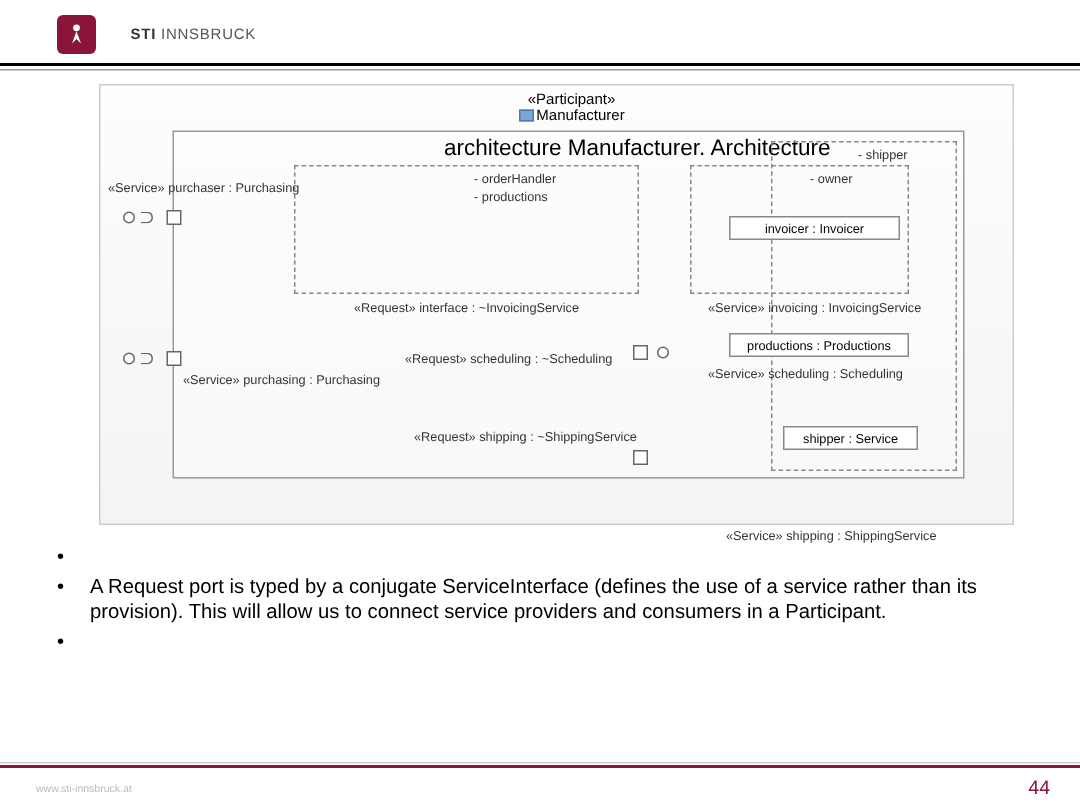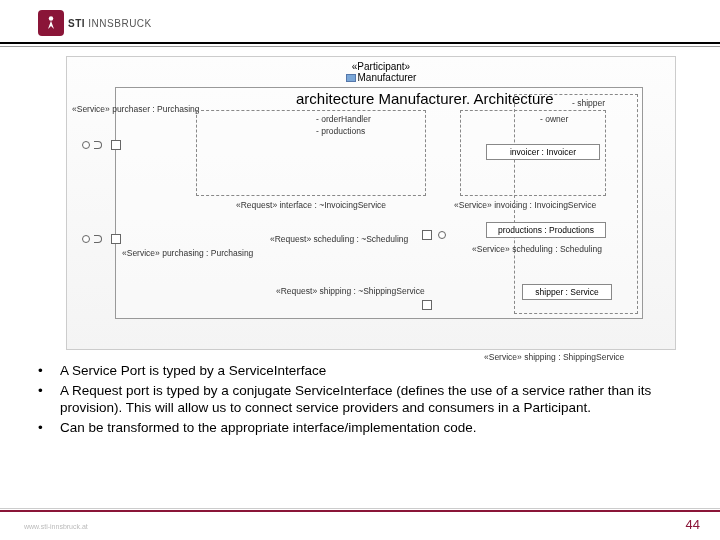--- a/index.html
+++ b/index.html
@@ -1,20 +1,20 @@
 <!DOCTYPE html>
 <html><head>
 <meta charset="utf-8">
 <style>
   * { box-sizing: border-box; margin: 0; padding: 0; }
   body { width: 720px; height: 540px; font-family: Arial, sans-serif; background: #fff; position: relative; }
   .slide { width: 720px; height: 540px; position: relative; }
   .header { display: flex; justify-content: space-between; align-items: center; padding: 10px 28px 6px 38px; }
   .title { font-size: 19px; font-weight: bold; color: #000; }
-  .logo-wrap { display: flex; align-items: center; gap: 4px; }
+  .logo-wrap { display: flex; align-items: center; gap: 23px; }
   .logo-sq { width: 26px; height: 26px; background: #8a1538; border-radius: 4px; display: flex; align-items: center; justify-content: center; }
   .logo-sq svg { width: 18px; height: 18px; }
   .logo-text { font-size: 10px; letter-spacing: 0.5px; color: #555; }
   .logo-text b { color: #333; font-weight: bold; }
   .hr1 { border: none; border-top: 2px solid #000; margin: 0 0 2px 0; }
   .hr2 { border: none; border-top: 1px solid #999; }
   .diagram { position: absolute; left: 66px; top: 56px; width: 610px; height: 294px; background: linear-gradient(#fdfdfd,#f4f4f4); border: 1px solid #ccc; }
   .diagram .lbl { position: absolute; font-size: 8.5px; color: #333; white-space: nowrap; }
   .participant-header { position: absolute; left: 254px; top: 4px; width: 120px; text-align: center; font-size: 10px; }
   .participant-header .stereo { display: block; }
@@ -56,36 +56,36 @@
     <div class="participant-header">
       <span class="stereo">«Participant»</span>
       <span class="ico"></span><span>Manufacturer</span>
     </div>
     <div class="participant-body">
       <div class="arch-lbl">architecture   Manufacturer. Architecture</div>
 
       <div class="dashbox" style="left:398px; top:6px; width:124px; height:220px;"></div>
       <div class="lbl" style="left:456px; top:10px;">- shipper</div>
 
-      <div class="lbl" style="left:-44px; top:16px;text-align:center;">«Service» purchaser : Purchasing</div>
+      <div class="lbl" style="left:-44px; top:32px;text-align:center;">«Service» purchaser : Purchasing</div>
       <div class="port" style="left:-5px; top:52px;"></div>
       <div class="lolli" style="left:-34px; top:53px;"></div>
       <div class="cup" style="left:-22px; top:53px;"></div>
 
       <div class="dashbox" style="left:80px; top:22px; width:230px; height:86px;"></div>
       <div class="lbl" style="left:200px; top:26px;">- orderHandler</div>
       <div class="lbl" style="left:200px; top:38px;">- productions</div>
 
 
       <div class="dashbox" style="left:344px; top:22px; width:146px; height:86px;"></div>
       <div class="lbl" style="left:424px; top:26px;">- owner</div>
       <div class="solidbox" style="left:370px; top:56px; width:114px;">invoicer : Invoicer</div>
 
       <div class="lbl" style="left:120px; top:112px;">«Request» interface : ~InvoicingService</div>
-      <div class="lbl" style="left:338px; top:112px;text-align:right;">«Service» invoicing : InvoicingService</div>
+      <div class="lbl" style="left:356px; top:112px;text-align:right;">«Service» invoicing : InvoicingService</div>
 
       <div class="port" style="left:-5px; top:146px;"></div>
       <div class="lolli" style="left:-34px; top:147px;"></div>
       <div class="cup" style="left:-22px; top:147px;"></div>
       <div class="lbl" style="left:6px; top:160px;">«Service» purchasing : Purchasing</div>
 
       <div class="lbl" style="left:154px; top:146px;">«Request» scheduling : ~Scheduling</div>
       <div class="port" style="left:306px; top:142px;"></div>
       <div class="lolli" style="left:322px; top:143px;"></div>
 
@@ -96,28 +96,26 @@
       <div class="port" style="left:306px; top:212px;"></div>
 
       <div class="solidbox" style="left:406px; top:196px; width:90px;">shipper : Service</div>
       <div class="lbl" style="left:368px; top:264px;">«Service» shipping : ShippingService</div>
     </div>
   </div>
 
   <ul class="bullets">
     <li>
         <span class="dot">•</span>
-        <span>A Service Port is typed by a ServiceInterface</span>
       </li>
     <li>
         <span class="dot">•</span>
         <span>A Request port is typed by a conjugate ServiceInterface (defines the use of a service rather than its provision).  This will allow us to connect service providers and consumers in a Participant.</span>
       </li>
     <li>
         <span class="dot">•</span>
-        <span>Can be transformed to the appropriate interface/implementation code.</span>
       </li>
   </ul>
 
   <div class="footer-line"></div>
   <div class="copyright">www.sti-innsbruck.at</div>
   <div class="pagenum">44</div>
 </div>
 
 </body></html>

